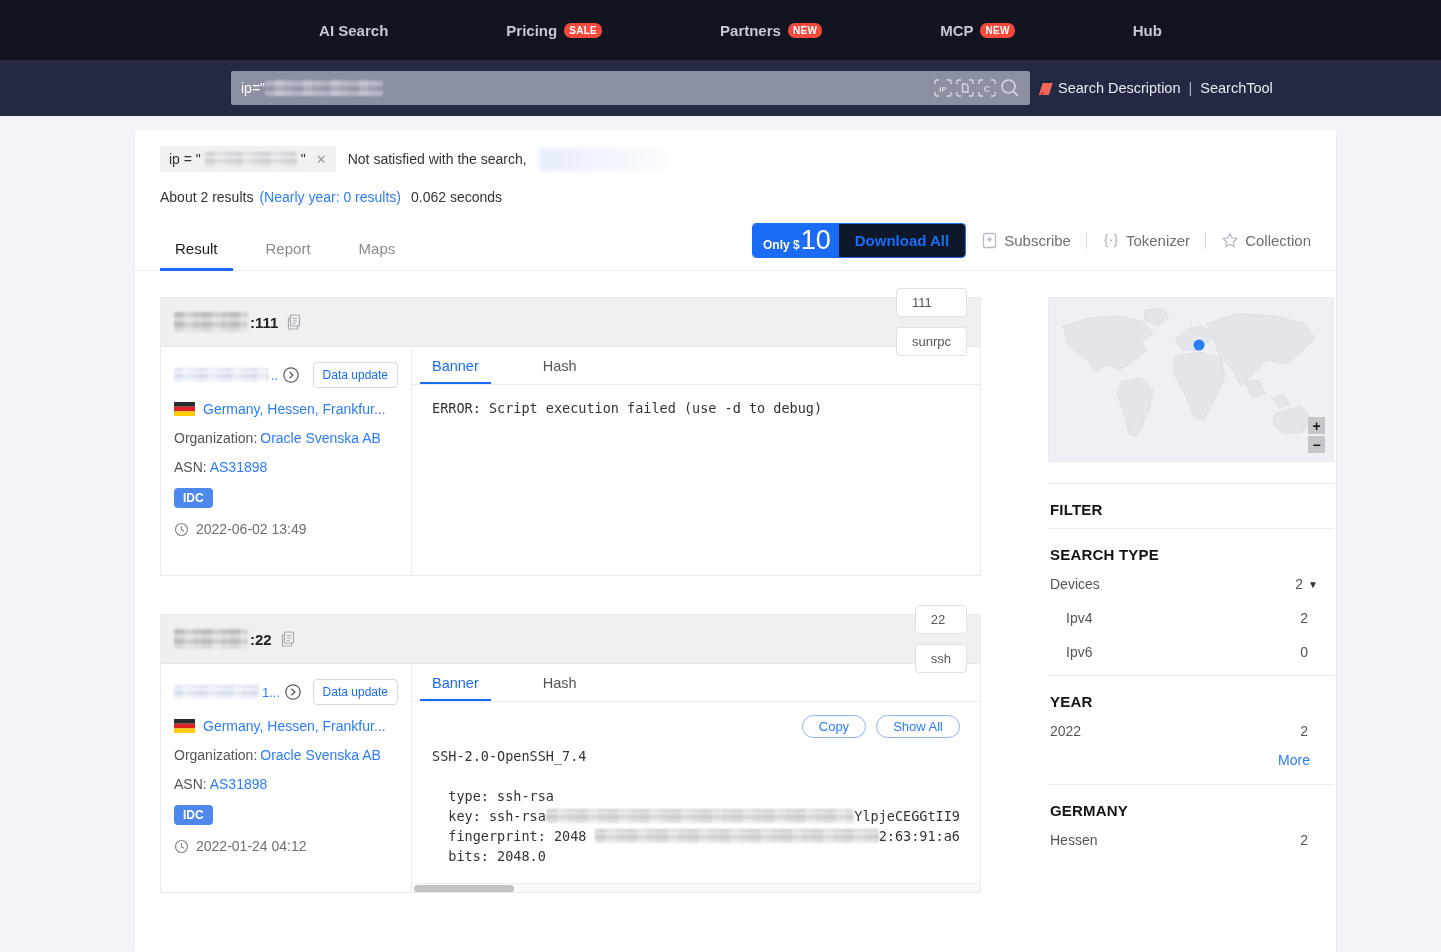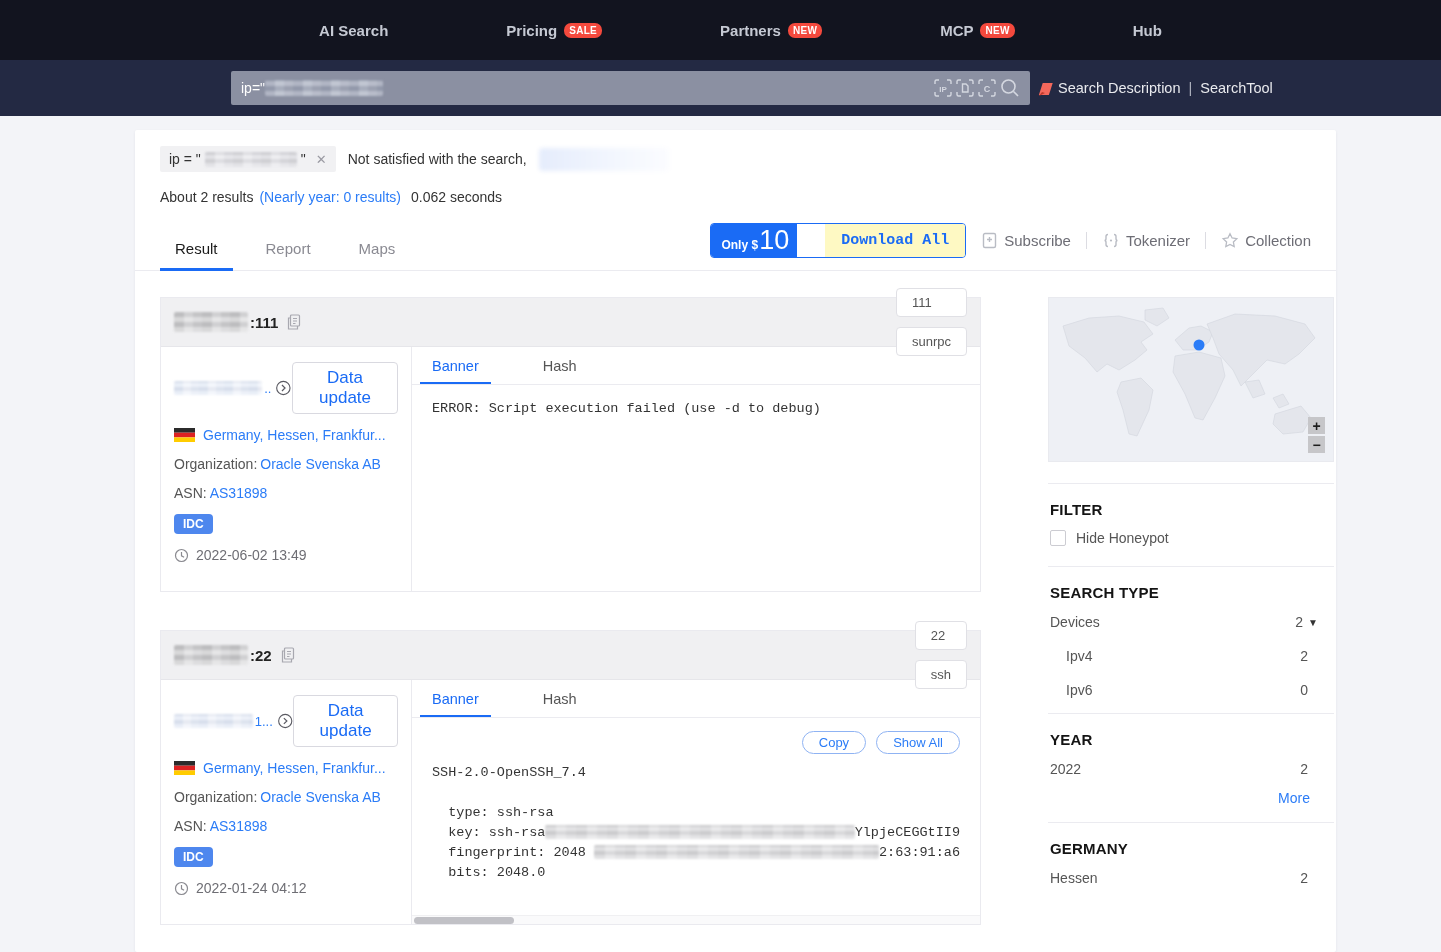--- a/index.html
+++ b/index.html
@@ -35,58 +35,58 @@
   .summary { display:flex; align-items:center; gap:6px; margin:17px 25px 0; font-size:14px; color:#333; }
   .summary a { color:#2b7cf7; }
   .summary .secs { margin-left:4px; color:#333; }
 
   
   .tabsbar { display:flex; align-items:flex-end; height:52px; margin-top:14px; padding:0 25px; border-bottom:1px solid #ebebf0; }
   .tab { font-size:15px; color:#8a8a92; padding:0 15px 13px; margin-right:18px; cursor:pointer; position:relative; }
   .tab.active { color:#1a1a1a; }
   .tab.active::after { content:""; position:absolute; left:0; right:0; bottom:-1px; height:3px; background:#1a6bf5; }
   .right-controls { margin-left:auto; align-self:center; margin-bottom:8px; display:flex; align-items:center; gap:15px; }
-  .dl-btn { display:flex; border:1px solid #1a6bf5; border-radius:4px; overflow:hidden; height:35px; cursor:pointer;gap:28px; }
+  .dl-btn { display:flex; border:1px solid #1a6bf5; border-radius:4px; overflow:hidden; height:35px; cursor:pointer; }
   .dl-left { background:#1a6bf5; color:#fff; display:flex; align-items:center; padding:0 8px 0 10px; }
   .dl-left .only { font-size:12px; font-weight:bold; margin-top:8px; }
   .dl-left .price { font-size:27px; font-weight:normal; line-height:1; margin-left:1px; }
-  .dl-right { background:#fef9c3; color:#1a6bf5; font-weight:bold; font-size:15px; display:flex; align-items:center; padding:0 16px;font-family:Liberation Mono, monospace; }
+  .dl-right { background:#0f172a; color:#1a6bf5; font-weight:bold; font-size:15px; display:flex; align-items:center; padding:0 16px; }
   .tool-link { display:flex; align-items:center; gap:6px; color:#6d6d75; font-size:15px; cursor:pointer; }
   .vdiv { width:1px; height:17px; background:#dcdce2; }
 
   
   .content { display:flex; align-items:flex-start; gap:67px; padding:0 25px; margin-top:26px; }
   .results-col { width:821px; flex:none; }
 
   
   .card { border:1px solid #eaeaef; margin-bottom:38px; background:#fff; }
   .card-head { height:49px; background:#f0f0f2; border-bottom:1px solid #e6e6ea; display:flex; align-items:center; padding:0 13px; }
   .card-title { display:flex; align-items:center; gap:2px; font-size:15px; font-weight:bold; color:#222; }
   .copy-ic { margin-left:7px; cursor:pointer; }
   .head-badges { margin-left:auto; display:flex; gap:10px;flex-direction:column; }
   .hbadge { background:#fff; border:1px solid #e0e0e5; border-radius:4px; padding:6px 15px; font-size:13px; color:#555; cursor:pointer; }
   .card-body { display:flex; min-height:228px; }
   .info { width:251px; flex:none; border-right:1px solid #eaeaef; padding:15px 13px; font-size:14px; }
   .irow { display:flex; align-items:center; margin-bottom:13px; }
   .host-frag { color:#2b7cf7; font-size:13px; margin:0 4px 0 2px; }
-  .upd-btn { margin-left:auto; border:1px solid #d9d9e0; border-radius:4px; background:#fff; color:#1a6bf5; font-size:17px; padding:5px 9px; cursor:pointer; }
+  .upd-btn { margin-left:auto; border:1px solid #d9d9e0; border-radius:4px; background:#fff; color:#1a6bf5; font-size:12px; padding:5px 9px; cursor:pointer; }
   .loc-link, .info a { color:#2b7cf7; }
   .ilabel { color:#555; margin-right:3px; }
   .loc-text { white-space:nowrap; overflow:hidden; max-width:185px; }
   .tag-idc { display:inline-block; background:#4e87ee; color:#fff; font-size:12px; font-weight:bold; padding:3px 9px; border-radius:4px; }
   .time-row { color:#6e6e74; display:flex; align-items:center; gap:7px; }
 
   .banner-panel { flex:1; display:flex; flex-direction:column; min-width:0; }
   .btabs { display:flex; align-items:stretch; height:38px; border-bottom:1px solid #ebebf0; padding-left:8px; }
   .btab { font-size:14.5px; color:#555; padding:0 12px; margin-right:40px; display:flex; align-items:center; cursor:pointer; }
   .btab.active { color:#1a6bf5; box-shadow:inset 0 -2px 0 #1a6bf5; }
   .bcontent { flex:1; padding:13px 20px 8px; font-family:"DejaVu Sans Mono", monospace; font-size:13.5px; color:#333; overflow:hidden; }
   .btn-row { display:flex; justify-content:flex-end; gap:10px; margin-bottom:8px; font-family:"Liberation Sans", sans-serif; }
   .pill { border:1px solid #8fb3f3; color:#2b7cf7; border-radius:13px; padding:3px 16px; font-size:13px; background:#fff; cursor:pointer; }
-  .bline { display:flex; align-items:center; white-space:pre; height:20px; overflow:hidden;font-family:Liberation Mono, monospace; }
+  .bline { display:flex; align-items:center; white-space:pre; height:20px; overflow:hidden; }
   .hscroll { height:9px; background:#fafafb; border-top:1px solid #f0f0f2; position:relative; }
   .hthumb { position:absolute; left:2px; top:1px; width:100px; height:7px; background:#c1c1c6; border-radius:4px; cursor:pointer; }
 
   
   .px { display:inline-block; border-radius:2px; filter:blur(1.2px); }
   .px-input { width:118px; height:16px; background:repeating-linear-gradient(0deg,rgba(255,255,255,.22) 0 5px,rgba(0,0,0,.05) 5px 10px),repeating-linear-gradient(90deg,#9ba1b4 0 10px,#b0b6c6 10px 19px,#a4aabb 19px 28px); }
   .px-chip { width:92px; height:15px; background:repeating-linear-gradient(0deg,rgba(255,255,255,.3) 0 4px,rgba(0,0,0,.04) 4px 8px),repeating-linear-gradient(90deg,#d7d7dc 0 10px,#e7e7eb 10px 19px,#dddde2 19px 28px); }
   .px-head { width:74px; height:20px; background:repeating-linear-gradient(0deg,rgba(255,255,255,.3) 0 5px,rgba(0,0,0,.05) 5px 10px),repeating-linear-gradient(90deg,#c7c7c9 0 10px,#dbdbdd 10px 19px,#cfcfd1 19px 28px); }
   .px-host { width:95px; height:14px; background:repeating-linear-gradient(0deg,rgba(255,255,255,.35) 0 4px,rgba(0,0,0,.03) 4px 8px),repeating-linear-gradient(90deg,#dfe6f4 0 9px,#eef2fa 9px 17px,#e4eaf6 17px 25px); }
   .px-key { width:388px; height:14px; background:repeating-linear-gradient(0deg,rgba(255,255,255,.3) 0 4px,rgba(0,0,0,.04) 4px 8px),repeating-linear-gradient(90deg,#d3d3d5 0 11px,#e2e2e4 11px 21px,#d9d9db 21px 31px); }
@@ -417,24 +417,20 @@
         </svg>
         <div class="map-zoom">
           <div class="zbtn">+</div>
           <div class="zbtn">−</div>
         </div>
       </div>
 
       <div class="side-sections">
         <div class="section">
           <h3>FILTER</h3>
-          <div class="chk-row">
-            <span class="chk"></span>
-            <span>Hide Honeypot</span>
-          </div>
         </div>
 
         <div class="section">
           <h3>SEARCH TYPE</h3>
           <div class="srow caret-row">
             <span>Devices</span>
             <span class="cnt">2</span>
             <span class="caret">▼</span>
           </div>
           <div class="srow indent">

